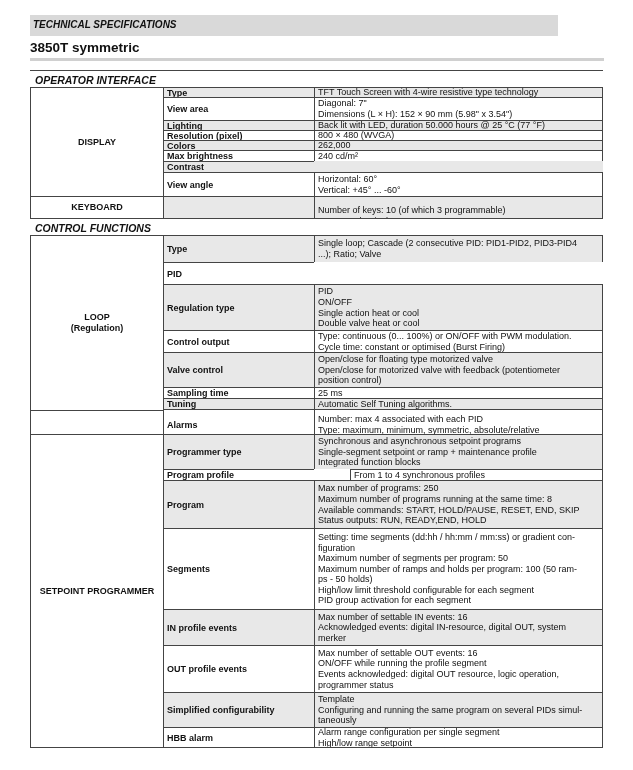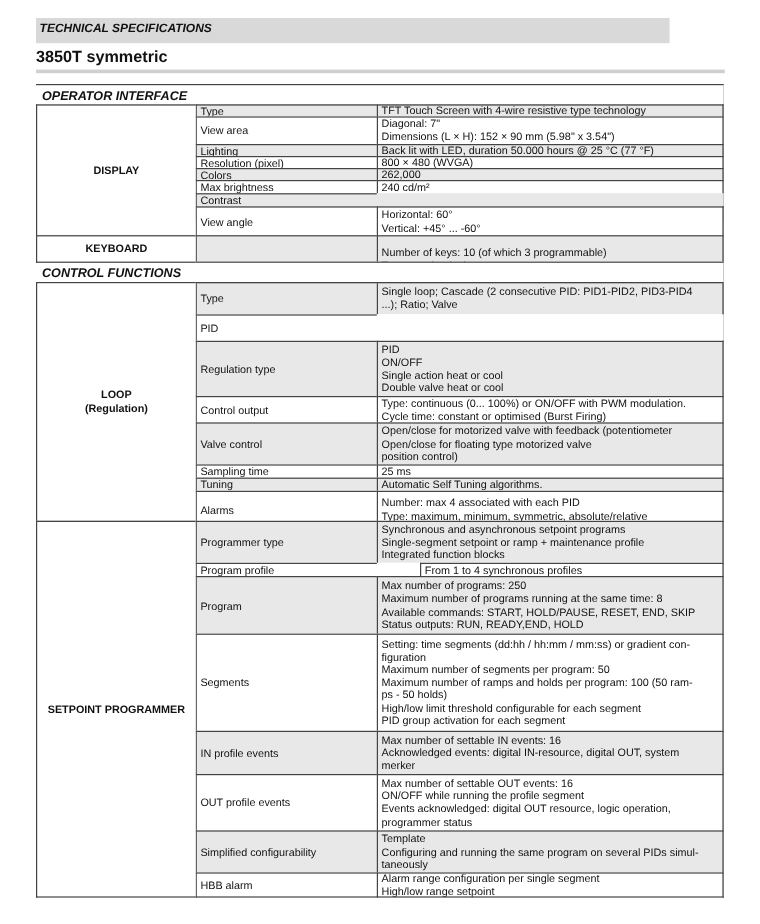--- a/index.html
+++ b/index.html
@@ -8,21 +8,21 @@
   .top-band span { position:absolute; left:3px; top:4px; font-size:10px; font-weight:bold; font-style:italic; }
   .title { position:absolute; left:30px; top:40px; font-size:13.5px; font-weight:bold; }
   .title-rule { position:absolute; left:30px; top:58px; width:574px; height:3px; background:#d0d0d0; }
   .frame { position:absolute; left:30px; top:70px; width:573px; height:678px; border:1px solid #444; border-bottom:none; box-sizing:border-box; }
   .sect { position:absolute; left:30px; width:573px; height:18px; border-top:1px solid #444; border-bottom:1px solid #444; box-sizing:border-box; background:#fff; }
   .sect span { position:absolute; left:5px; top:3px; font-size:10.5px; font-weight:bold; font-style:italic; }
   .group { position:absolute; left:30px; width:133px; border:1px solid #444; border-right:none; box-sizing:border-box; display:flex; align-items:center; justify-content:center; text-align:center; font-size:9px; font-weight:bold; background:#fff; line-height:11px; }
   .row { position:absolute; left:163px; width:440px; display:flex; box-sizing:border-box; }
   .row.g { background:#e8e8e8; }
   .row.w { background:#ffffff; }
-  .row .k { width:151px; border:1px solid #444; border-right:none; border-bottom:none; box-sizing:border-box; display:flex; align-items:center; padding-left:3px; font-size:9px; }
+  .row .k { width:151px; border:1px solid #444; border-right:none; border-bottom:none; box-sizing:border-box; display:flex; align-items:center; padding-left:3px; font-size:9px;font-weight:bold; }
   .row .v { flex:1; border:1px solid #444; border-bottom:none; box-sizing:border-box; padding-left:3px; font-size:9px; line-height:10.6px; display:flex; flex-direction:column; justify-content:center; }
   .bottom-line { position:absolute; left:163px; width:440px; top:747px; height:1px; background:#444; }
 </style>
 </head>
 <body>
 
 <div class="top-band">
   <span>TECHNICAL SPECIFICATIONS</span>
 </div>
 <div class="title">3850T symmetric</div>
@@ -114,22 +114,22 @@
     <div class="row w" style="top: 330px; height: 22px;">
       <div class="k">Control output</div>
       <div class="v">
         <span>Type: continuous (0... 100%) or ON/OFF with PWM modulation.</span>
         <span>Cycle time: constant or optimised (Burst Firing)</span>
       </div>
     </div>
     <div class="row g" style="top: 352px; height: 35px;">
       <div class="k">Valve control</div>
       <div class="v">
+        <span>Open/close for floating type motorized valve</span>
         <span>Open/close for motorized valve with feedback (potentiometer</span>
-        <span>Open/close for floating type motorized valve</span>
         <span>position control)</span>
       </div>
     </div>
     <div class="row w" style="top: 387px; height: 11px;">
       <div class="k">Sampling time</div>
       <div class="v">
         <span>25 ms</span>
       </div>
     </div>
     <div class="row g" style="top: 398px; height: 11px;">
@@ -217,21 +217,21 @@
 <div class="sect" style="top:218px;">
   <span>CONTROL FUNCTIONS</span>
 </div>
 
 <div class="group" style="top:87px;height:110px;">
   <span>DISPLAY</span>
 </div>
 <div class="group" style="top:196px;height:23px;">
   <span>KEYBOARD</span>
 </div>
-<div class="group" style="top:235px;height:200px;flex-direction:column;">
+<div class="group" style="top:235px;height:176px;flex-direction:column;">
   <span>LOOP</span>
   <span>(Regulation)</span>
 </div>
 <div class="group" style="top:434px;height:314px;border-bottom:1px solid #444;">
   <span>SETPOINT PROGRAMMER</span>
 </div>
 
 <div class="bottom-line"></div>
 
 </body></html>

